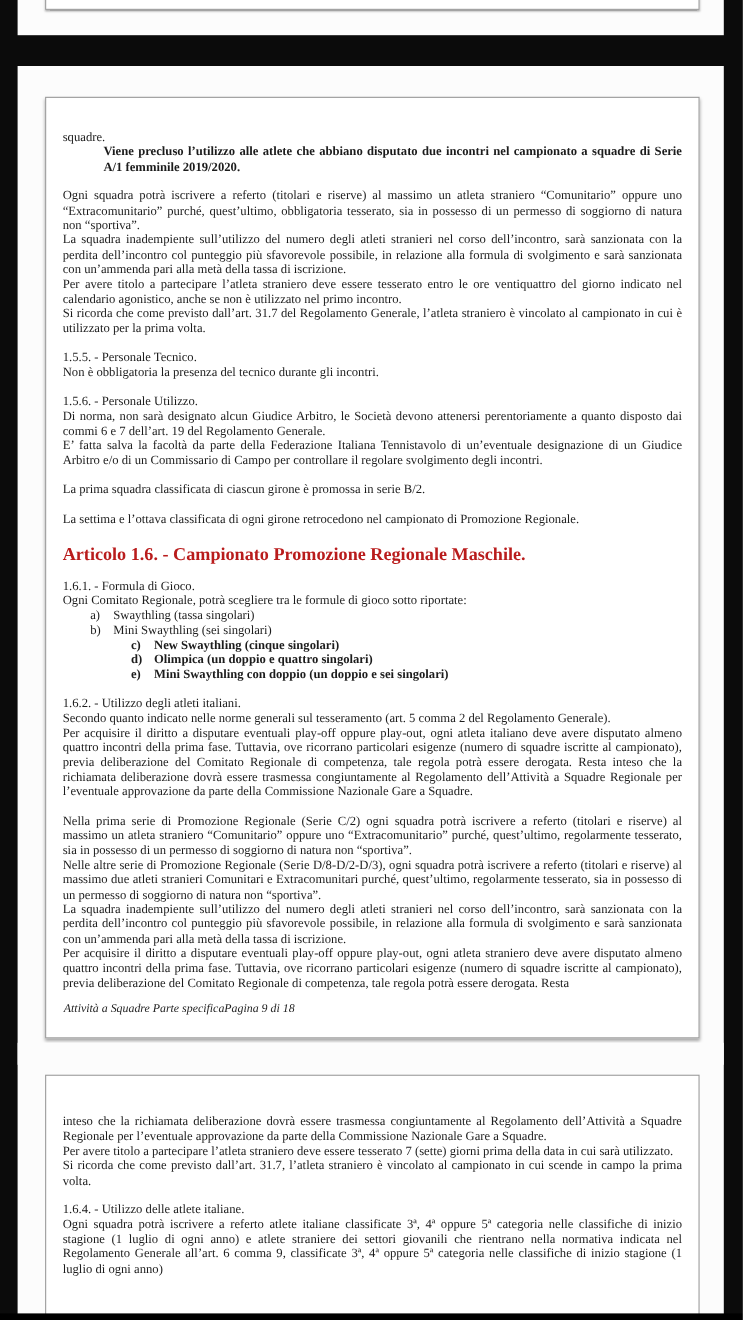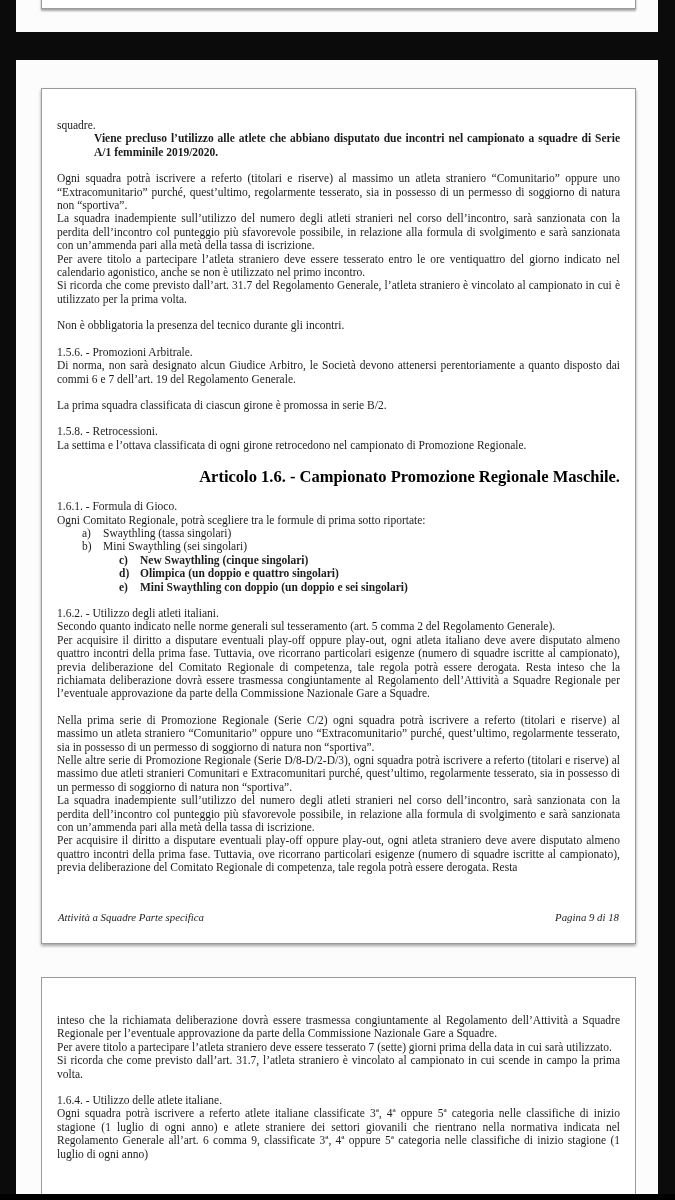--- a/index.html
+++ b/index.html
@@ -31,28 +31,28 @@
     font-size: 11.5px; line-height: 13.4px;
     color: #1c1c1c;
   }
   .content-next { padding-top: 36px; }
   .p { margin: 0; }
   .j { text-align: justify; }
   .b { font-weight: bold; margin-left: 37px; }
   .sec { margin-top: 13px; }
   .article-heading {
     font-size: 16.5px; line-height: 20px; font-weight: bold;
-    margin: 15px 0 13px 0; text-align: right; color: #000000;
+    margin: 15px 0 13px 0; text-align: left; color: #b91c1c;
   }
   .flist { margin: 0; padding-left: 25px; }
   .fitem { display: flex; }
   .fitem .letter { width: 21px; flex: none; }
   .footer {
     position: absolute; left: 16px; right: 16px; bottom: 20px;
-    display: flex; justify-content: space-between;
+    display: flex; justify-content: flex-start;
     font-style: italic; font-size: 10.8px; color: #222;
   }
   .bottom-strip {
     position: absolute; left: 0; top: 1194px;
     width: 675px; height: 6px; background: #000;
   }
 </style>
 </head>
 <body>
 
@@ -63,49 +63,50 @@
   </div>
 
   <div class="card card-main">
     <div class="sheet sheet-main">
       <div class="content">
 
         <p class="p j">squadre.</p>
         <p class="p j b">Viene precluso l’utilizzo alle atlete che abbiano disputato due incontri nel campionato a squadre di Serie A/1 femminile 2019/2020.</p>
 
         <div class="sec">
-          <p class="p j">Ogni squadra potrà iscrivere a referto (titolari e riserve) al massimo un atleta straniero “Comunitario” oppure uno “Extracomunitario” purché, quest’ultimo, regolarmente tesserato, sia in possesso di un permesso di soggiorno di natura non “sportiva”.</p>
+          <p class="p j">Ogni squadra potrà iscrivere a referto (titolari e riserve) al massimo un atleta straniero “Comunitario” oppure uno “Extracomunitario” purché, quest’ultimo, obbligatoria tesserato, sia in possesso di un permesso di soggiorno di natura non “sportiva”.</p>
           <p class="p j">La squadra inadempiente sull’utilizzo del numero degli atleti stranieri nel corso dell’incontro, sarà sanzionata con la perdita dell’incontro col punteggio più sfavorevole possibile, in relazione alla formula di svolgimento e sarà sanzionata con un’ammenda pari alla metà della tassa di iscrizione.</p>
           <p class="p j">Per avere titolo a partecipare l’atleta straniero deve essere tesserato entro le ore ventiquattro del giorno indicato nel calendario agonistico, anche se non è utilizzato nel primo incontro.</p>
           <p class="p j">Si ricorda che come previsto dall’art. 31.7 del Regolamento Generale, l’atleta straniero è vincolato al campionato in cui è utilizzato per la prima volta.</p>
         </div>
 
         <div class="sec">
+          <p class="p">1.5.5. - Personale Tecnico.</p>
           <p class="p j">Non è obbligatoria la presenza del tecnico durante gli incontri.</p>
         </div>
 
         <div class="sec">
-          <p class="p">1.5.6. - Promozioni Arbitrale.</p>
+          <p class="p">1.5.6. - Personale Utilizzo.</p>
           <p class="p j">Di norma, non sarà designato alcun Giudice Arbitro, le Società devono attenersi perentoriamente a quanto disposto dai commi 6 e 7 dell’art. 19 del Regolamento Generale.</p>
+          <p class="p j">E’ fatta salva la facoltà da parte della Federazione Italiana Tennistavolo di un’eventuale designazione di un Giudice Arbitro e/o di un Commissario di Campo per controllare il regolare svolgimento degli incontri.</p>
         </div>
 
         <div class="sec">
           <p class="p j">La prima squadra classificata di ciascun girone è promossa in serie B/2.</p>
         </div>
 
         <div class="sec">
-          <p class="p">1.5.8. - Retrocessioni.</p>
           <p class="p j">La settima e l’ottava classificata di ogni girone retrocedono nel campionato di Promozione Regionale.</p>
         </div>
 
         <h1 class="article-heading">Articolo 1.6. - Campionato Promozione Regionale Maschile.</h1>
 
         <div>
           <p class="p">1.6.1. - Formula di Gioco.</p>
-          <p class="p j">Ogni Comitato Regionale, potrà scegliere tra le formule di prima sotto riportate:</p>
+          <p class="p j">Ogni Comitato Regionale, potrà scegliere tra le formule di gioco sotto riportate:</p>
           <div class="flist">
             <div class="fitem">
               <span class="letter">a)</span>
               <span>Swaythling (tassa singolari)</span>
             </div>
             <div class="fitem">
               <span class="letter">b)</span>
               <span>Mini Swaythling (sei singolari)</span>
             </div>
             <div class="fitem b">

